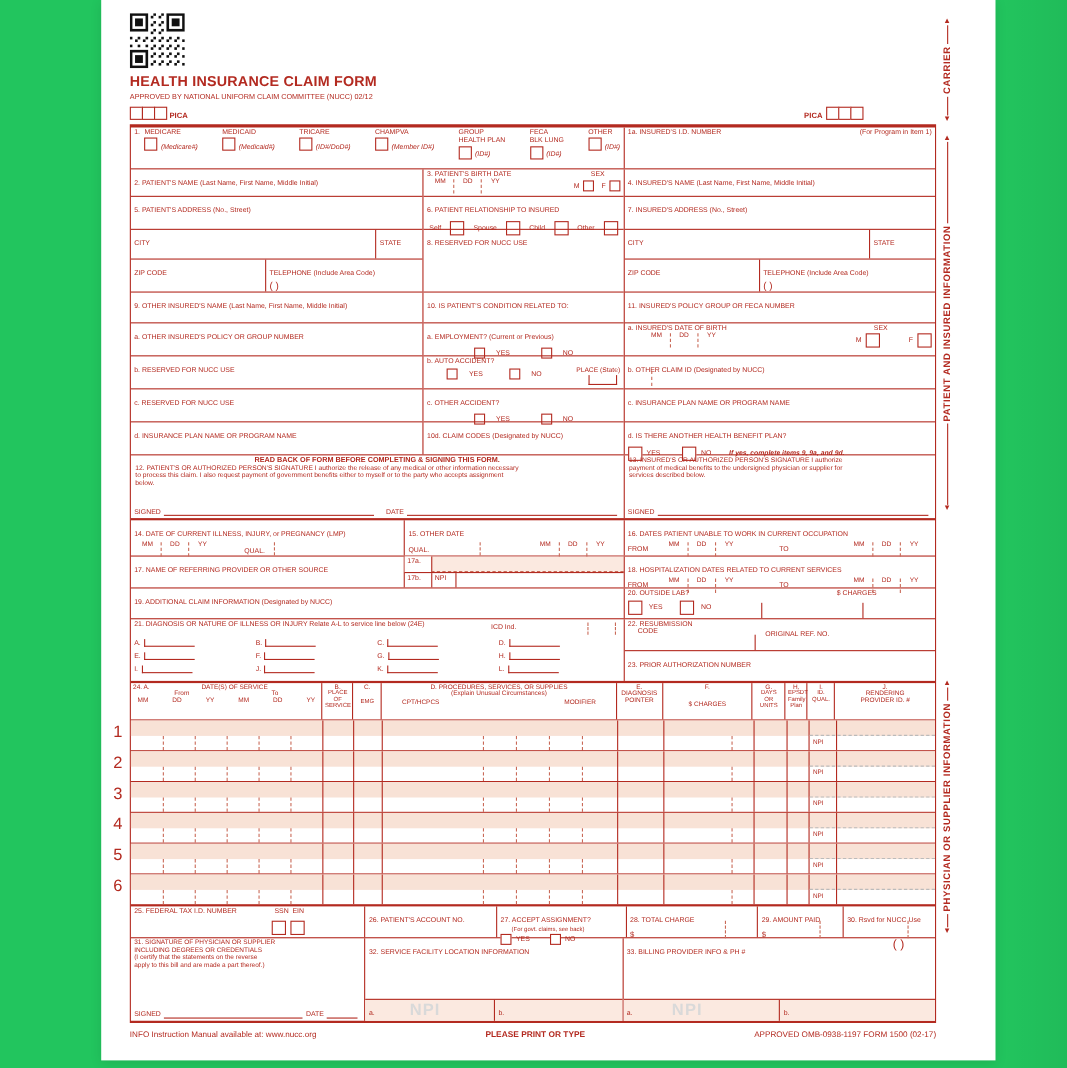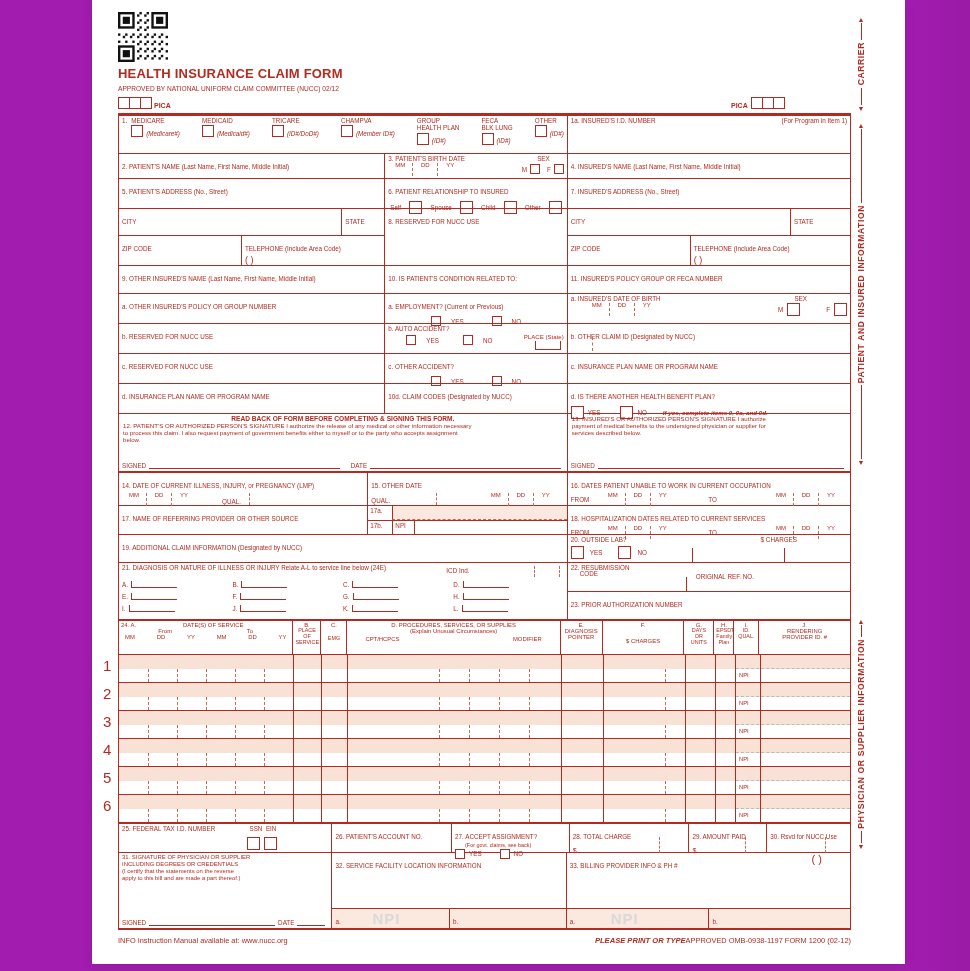--- a/index.html
+++ b/index.html
@@ -1,20 +1,20 @@
 <!DOCTYPE html>
 <html><head>
 <meta charset="utf-8">
 <style>
   :root{
     --red:#b32a20; --redl:#c96a58; --shade:#fbe9e0; --shade2:#f8e2d6; --ink:#b32a20;
   }
   *{box-sizing:border-box}
   body{margin:0;background:#ffffff;font-family:"Liberation Sans",sans-serif;color:var(--ink)}
-  .page{position:relative;width:970px;height:971px;background:#a21caf;overflow:hidden}
+  .page{position:relative;width:970px;height:971px;background:#22c55e;overflow:hidden}
   .page:after{content:"";position:absolute;right:0;top:0;width:64px;height:100%;
     background:linear-gradient(to right,rgba(0,0,0,0) 0%,rgba(0,0,0,.05) 100%);pointer-events:none}
   .sheet{position:absolute;left:92px;top:0;width:813px;height:964px;background:#fff;
     box-shadow:0 2px 10px rgba(0,0,0,.10)}
   
   #qr{position:absolute;left:26px;top:12px;width:50px;height:50px}
   .title{position:absolute;left:26px;top:66px;font-size:13px;font-weight:bold;letter-spacing:.2px}
   .approved{position:absolute;left:26px;top:85px;font-size:6.6px}
   .pica-left{position:absolute;left:26px;top:97px;display:flex;align-items:flex-end;gap:0}
   .pica-right{position:absolute;left:636px;top:97px;display:flex;align-items:flex-end}
@@ -56,21 +56,21 @@
   .sline{position:relative;height:28px;border-top:1px solid var(--red)}
   .sline .shadehalf{position:absolute;left:0;top:0;right:0;height:14px;background:var(--shade2)}
   .vl{position:absolute;top:0;bottom:0;width:1px;background:var(--red)}
   .vd{position:absolute;top:14px;bottom:0;border-left:1px dashed var(--redl)}
   .dmid{position:absolute;top:13px;border-top:1px dashed #bbb}
   .linenum{position:absolute;left:-16px;top:2px;font-size:15px;color:var(--red)}
   .npilab{position:absolute;font-size:5.8px}
   
   .footer{position:absolute;top:936px;left:26px;width:733px;display:flex;align-items:baseline}
   .f-left{font-size:7.4px}
-  .f-center{font-size:7.6px;font-weight:bold;font-style:italic;flex:1;text-align:right}
+  .f-center{font-size:7.6px;font-weight:bold;flex:1;text-align:center}
   .f-right{font-size:7.4px}
   .pre{white-space:pre-line}
   .sgline{display:flex;align-items:flex-end;font-size:6.3px;margin-top:2px}
   .absbot{position:absolute;left:3px;right:3px;bottom:2px}
   .shaded{background:var(--shade)}
 </style>
 </head>
 <body>
 
 <div class="page">
@@ -931,21 +931,21 @@
               <span class="lb">b.</span>
             </div>
           </div>
         </div>
       </div>
     </div>
 
     <div class="footer">
       <span class="f-left">INFO Instruction Manual available at: www.nucc.org</span>
       <span class="f-center">PLEASE PRINT OR TYPE</span>
-      <span class="f-right">APPROVED OMB-0938-1197 FORM 1200 (02-12)</span>
+      <span class="f-right">APPROVED OMB-0938-1197 FORM 1500 (02-17)</span>
     </div>
 
     <div class="vstrip" style="left:764px;top:16px;height:96px">
       <span class="varr">▲</span>
         <span class="vline"></span>
       <span class="vlabel">CARRIER</span>
       <span class="vline"></span>
         <span class="varr">▼</span>
     </div>
     <div class="vstrip" style="left:764px;top:122px;height:344px">

